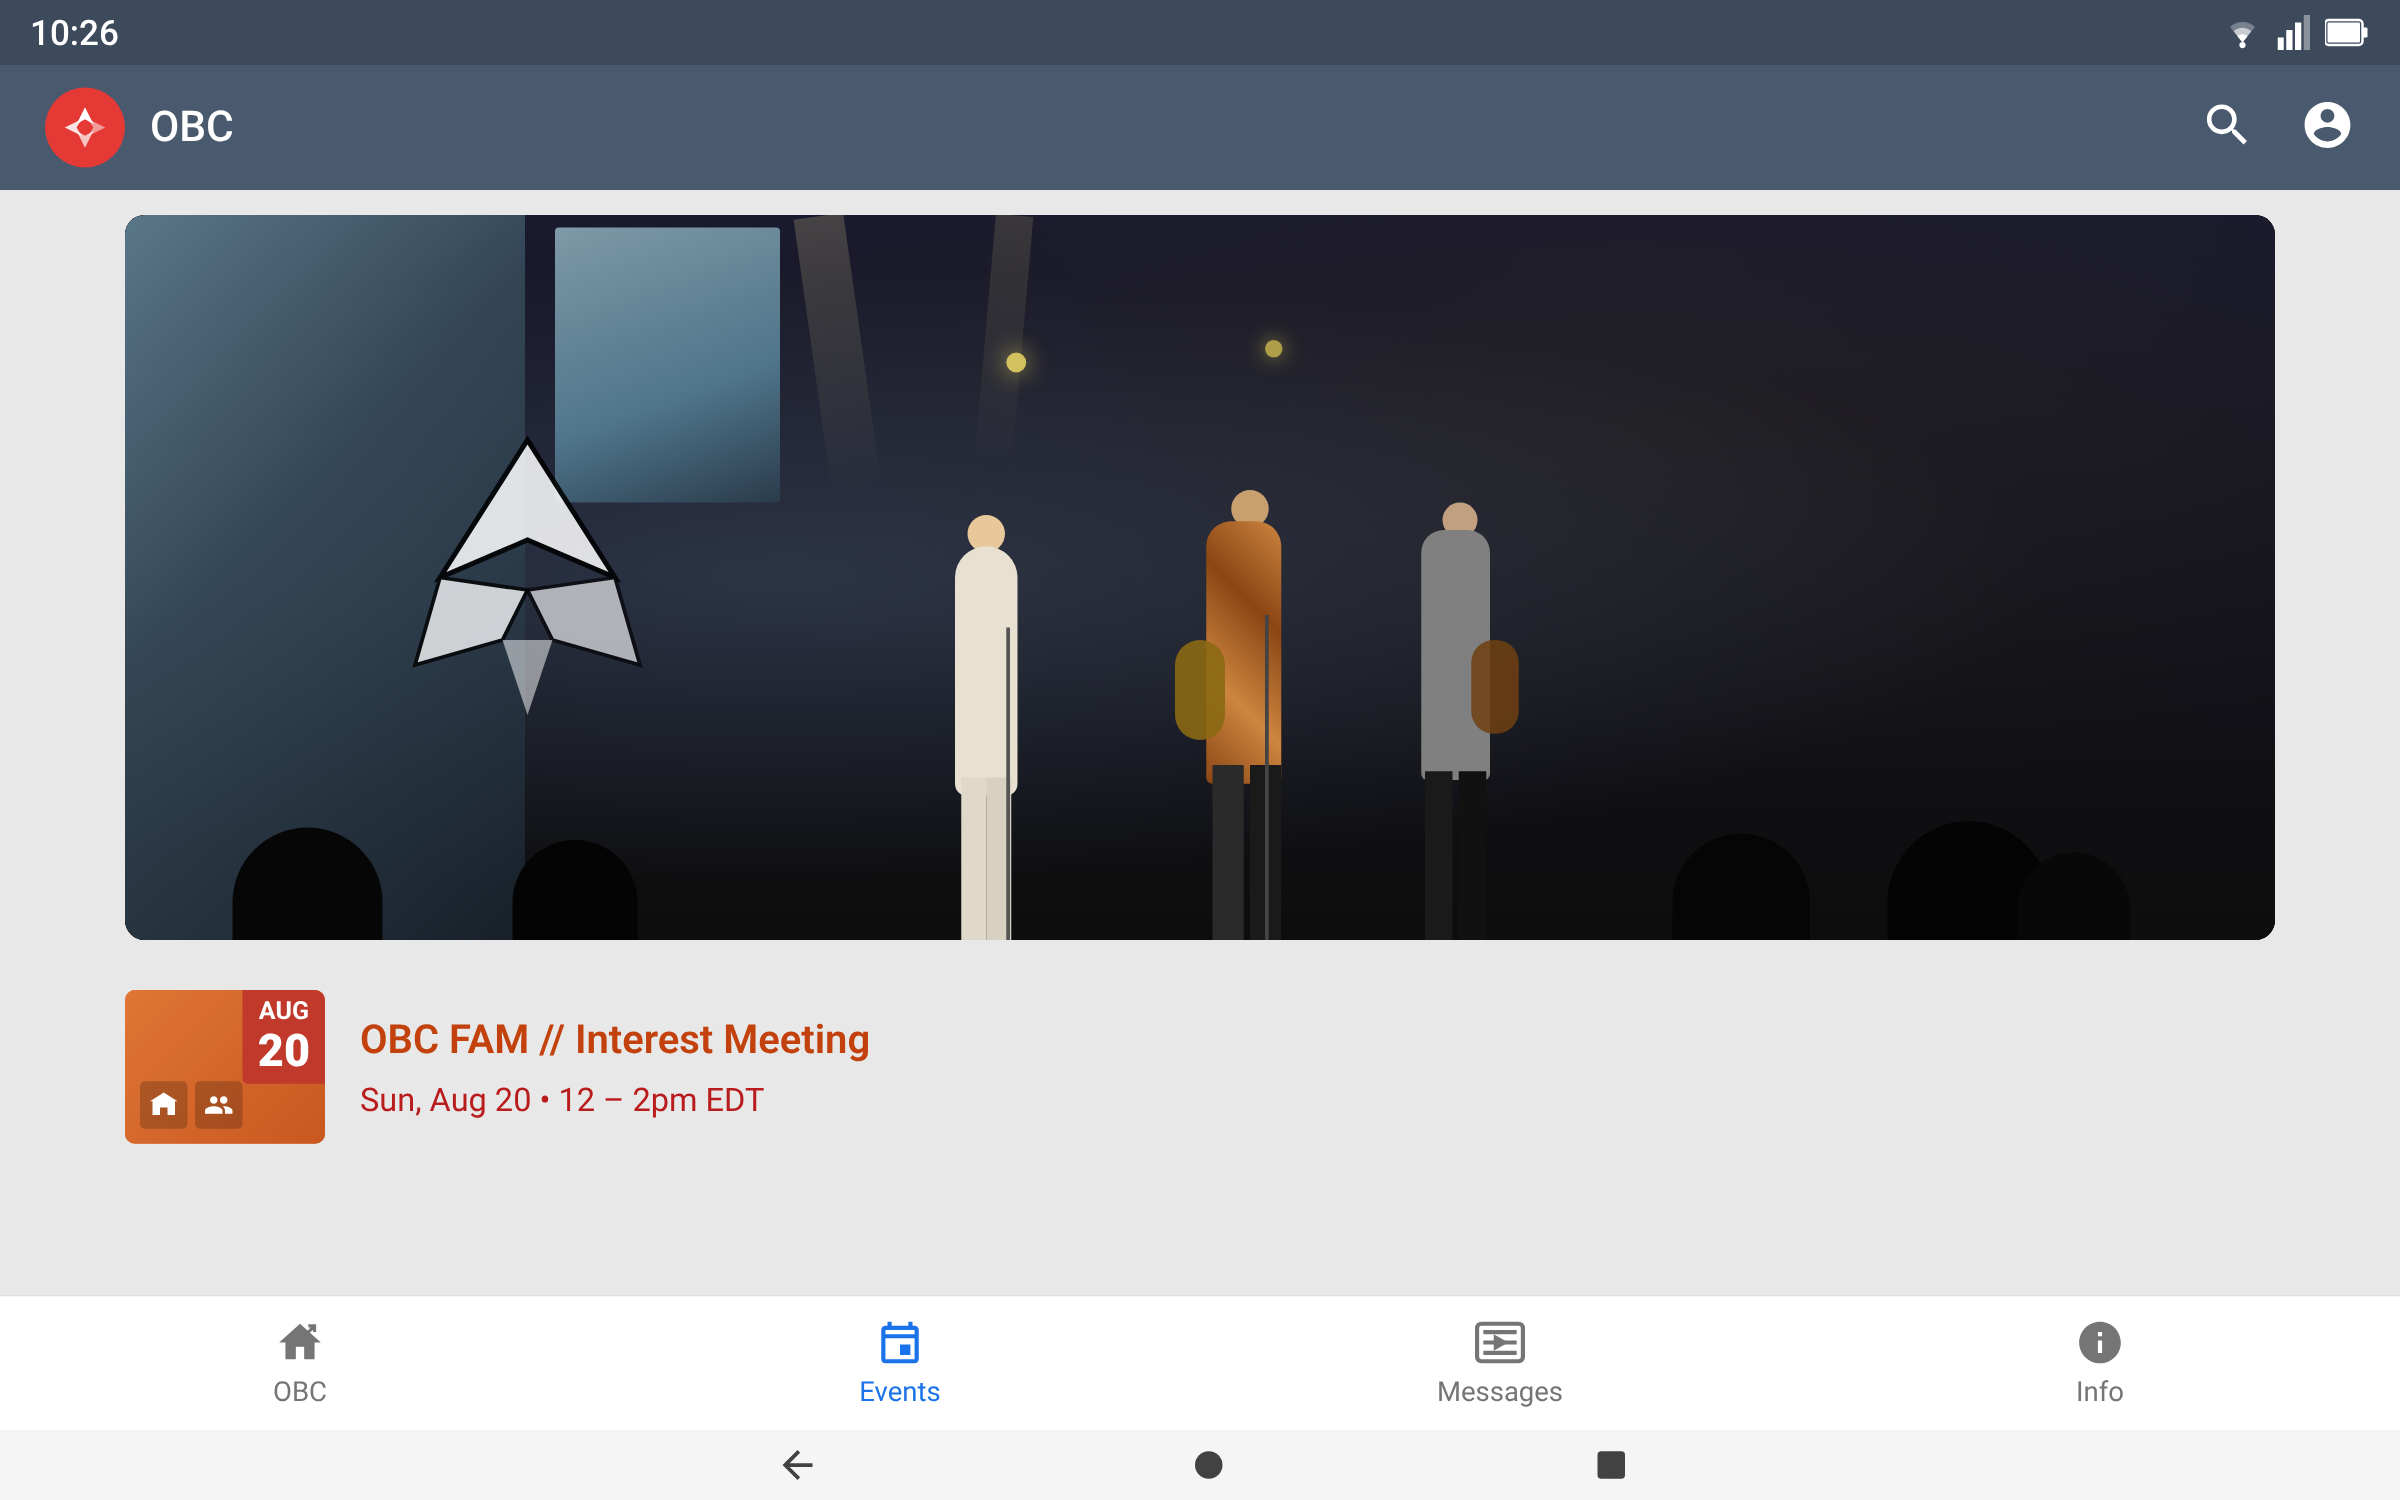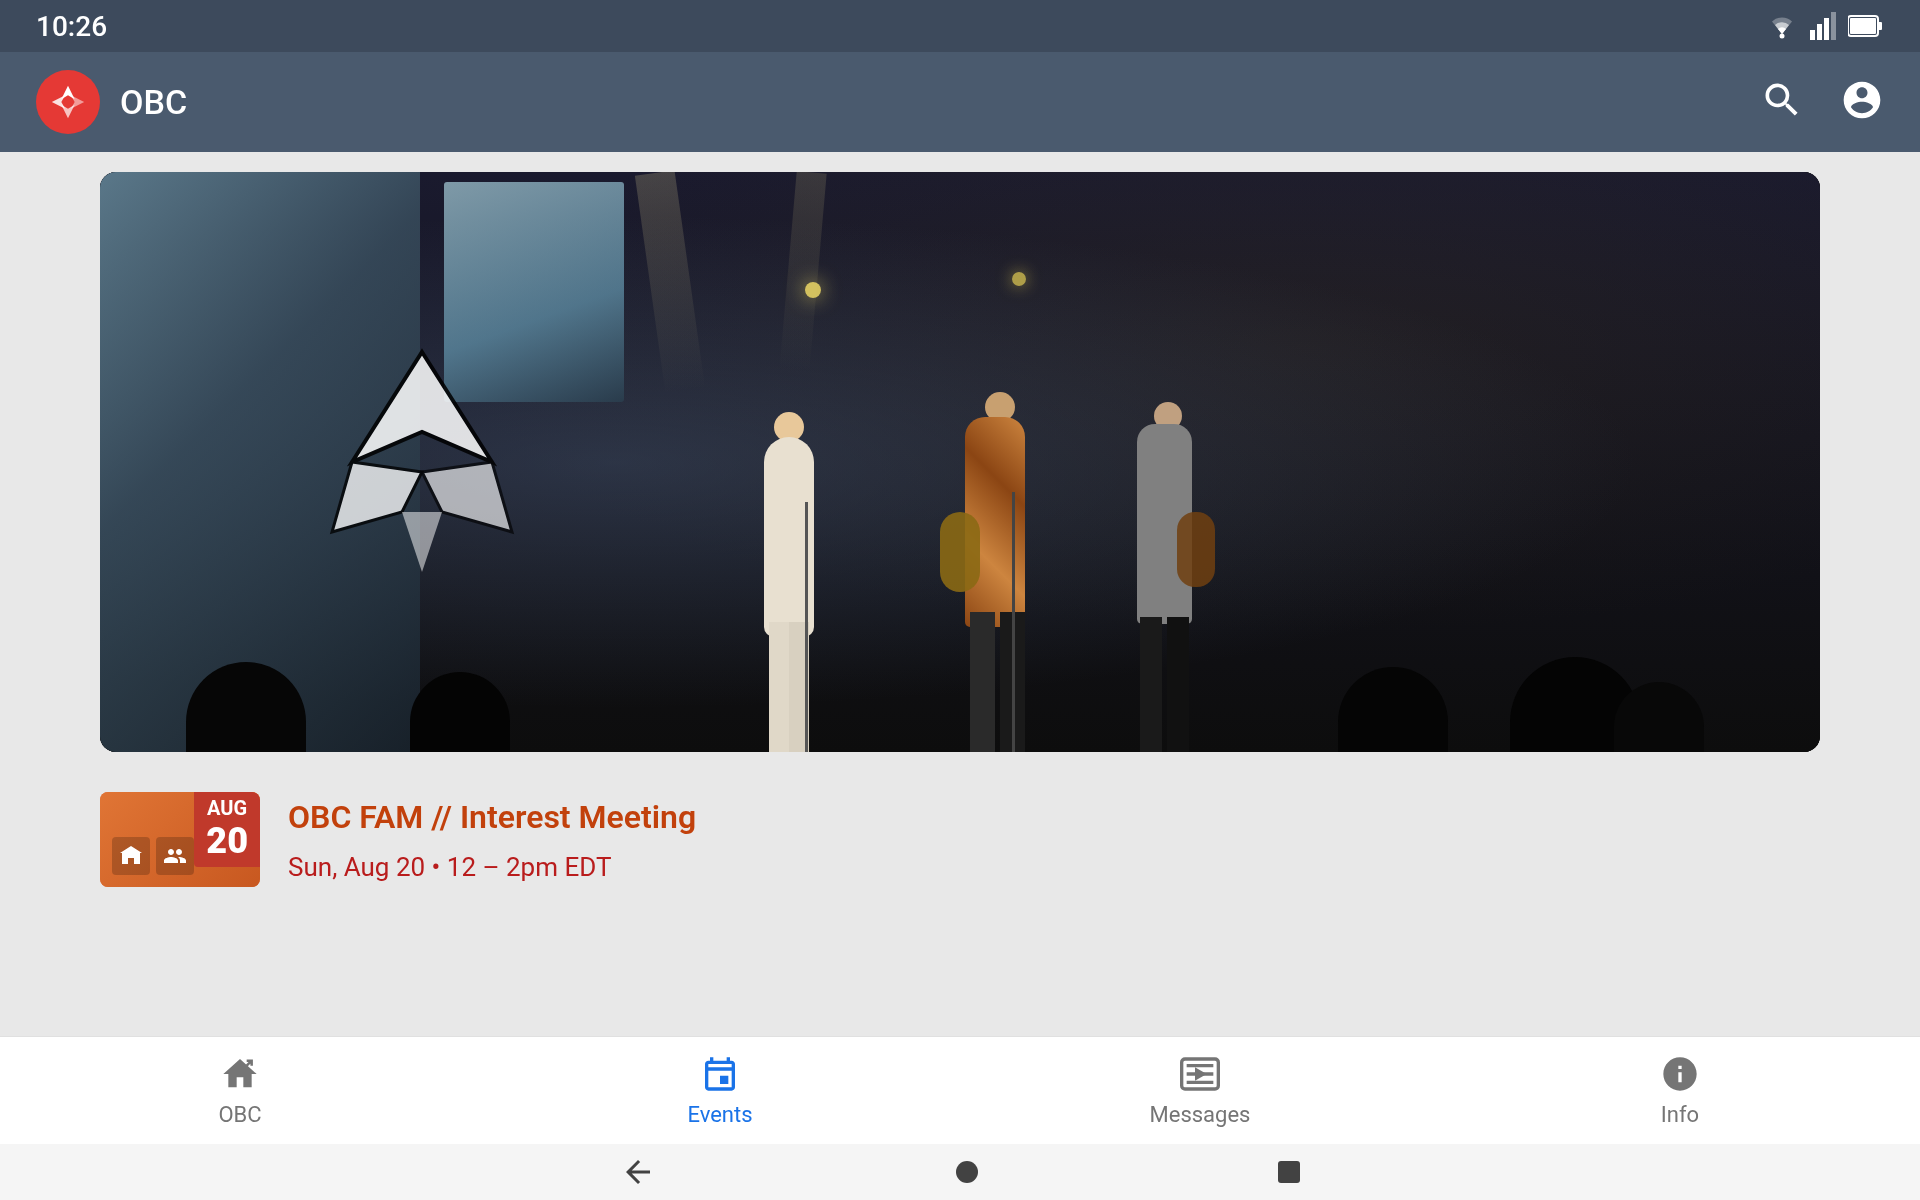--- a/index.html
+++ b/index.html
@@ -17,21 +17,21 @@
     .status-bar {
       position: absolute;
       top: 0;
       left: 0;
       right: 0;
       height: 52px;
       background: #3d4a5c;
       display: flex;
       align-items: center;
       justify-content: space-between;
-      padding: 0 36px;
+      padding: 0 24px;
       z-index: 10;
     }
 
     .status-time {
       color: white;
       font-size: 28px;
       font-weight: 500;
     }
 
     .status-icons {
@@ -165,21 +165,21 @@
 
     .event-item {
       display: flex;
       align-items: center;
       gap: 28px;
       padding: 20px 0;
     }
 
     .event-thumbnail {
       width: 160px;
-      height: 95px;
+      height: 123px;
       border-radius: 8px;
       background: #e07040;
       position: relative;
       flex-shrink: 0;
       overflow: hidden;
     }
 
     .event-date-badge {
       position: absolute;
       top: 0;

